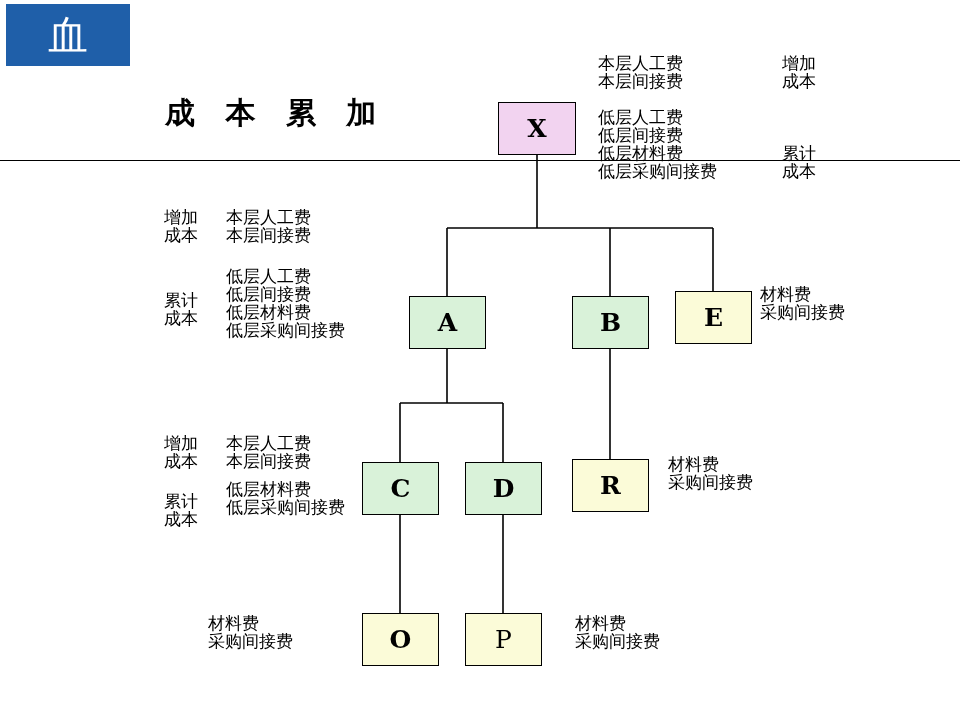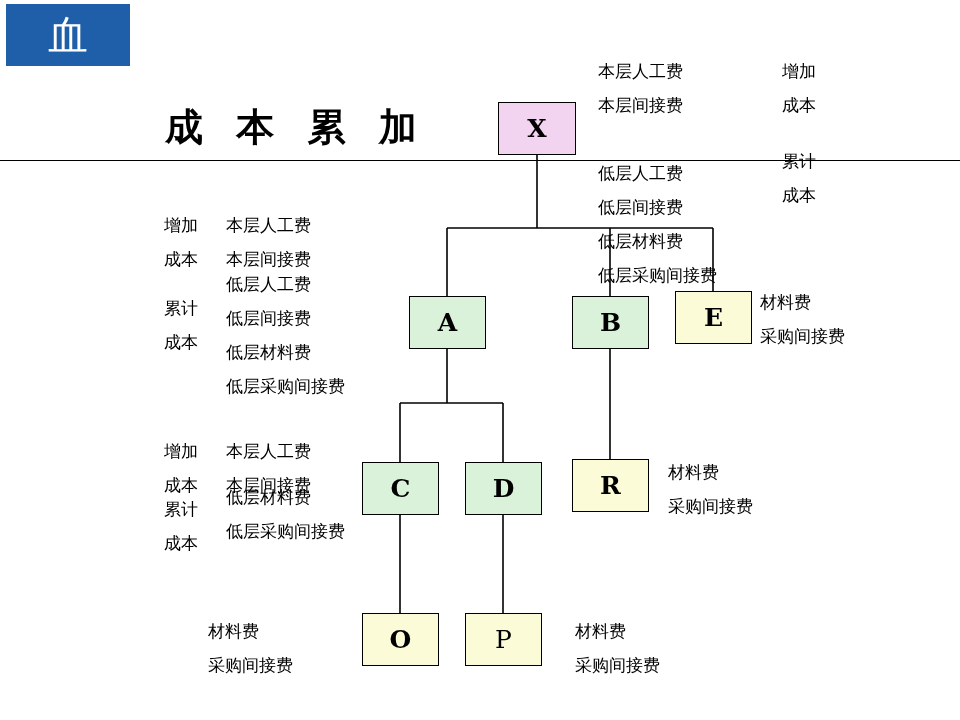--- a/index.html
+++ b/index.html
@@ -36,23 +36,23 @@
     color: #ffffff;
     font-family: "DejaVu Serif", "Liberation Serif", serif;
     font-size: 40px;
     line-height: 44px;
     text-align: center;
     letter-spacing: -2px;
   }
   .title {
     position: absolute;
     left: 165px;
-    top: 102px;
+    top: 93px;
     font-family: "DejaVu Sans", "Liberation Sans", sans-serif;
-    font-size: 38px;
+    font-size: 30px;
     font-weight: bold;
     color: #000000;
     letter-spacing: 10px;
     white-space: nowrap;
   }
   .rule {
     position: absolute;
     left: 0px;
     top: 160px;
     width: 960px;
@@ -76,21 +76,21 @@
     left: 0;
     top: 0;
     width: 960px;
     height: 720px;
     pointer-events: none;
   }
   .anno {
     position: absolute;
     font-family: "DejaVu Sans", "Liberation Sans", sans-serif;
     font-size: 17px;
-    line-height: 34px;
+    line-height: 18px;
     color: #000000;
     white-space: pre;
   }
 </style>
 </head>
 <body>
 
 <div id="stage">
 
   <div class="logo">

